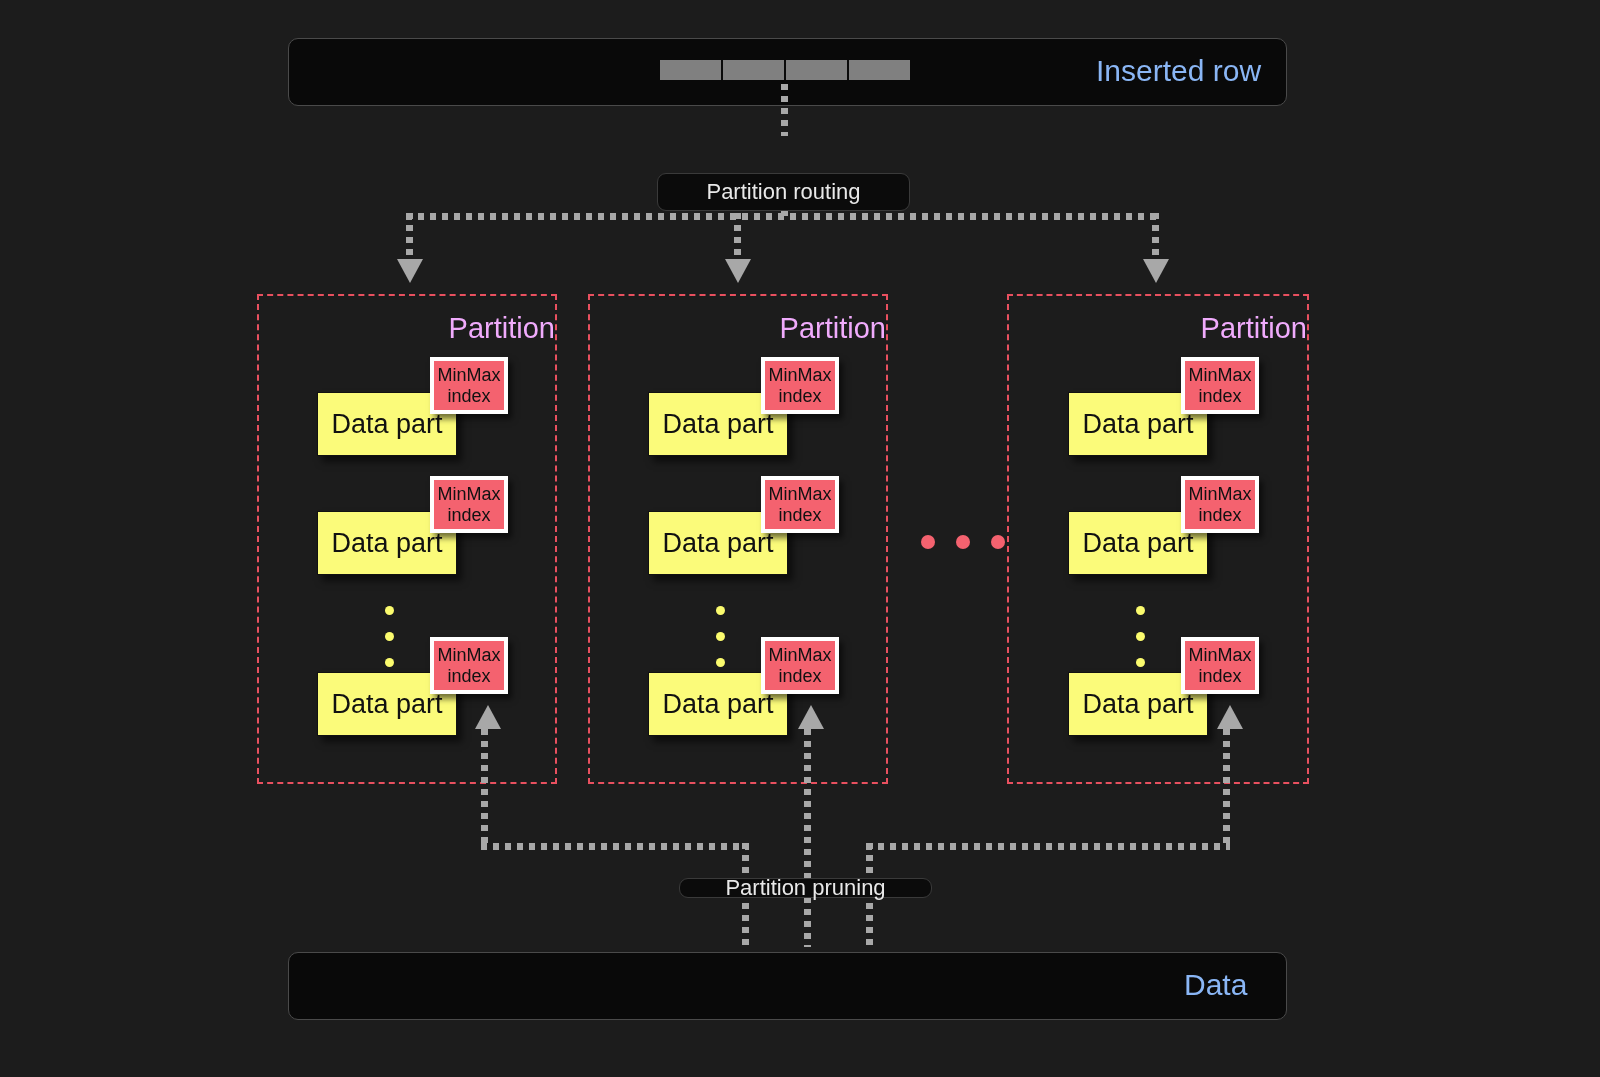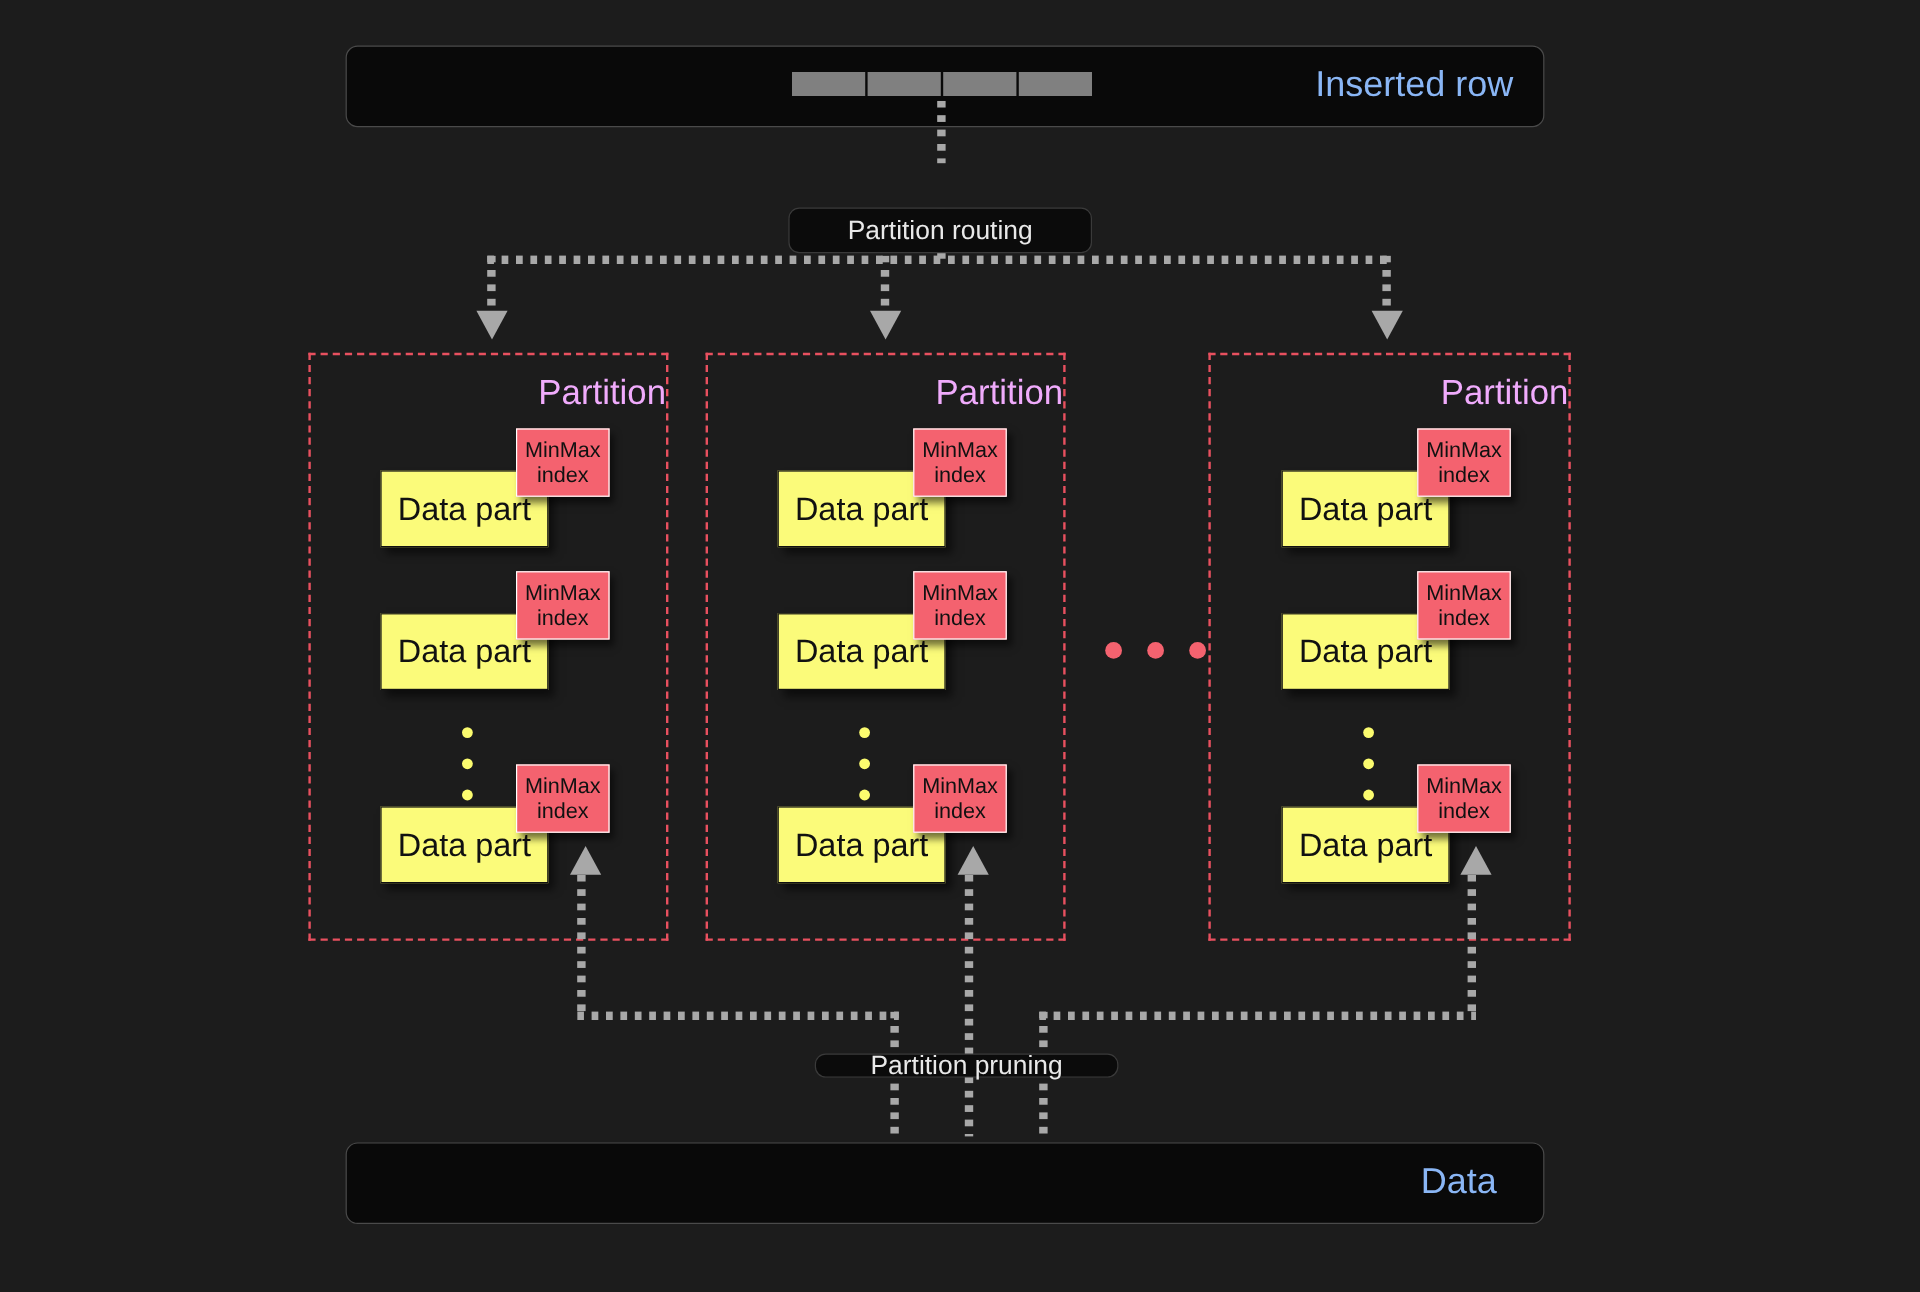--- a/index.html
+++ b/index.html
@@ -138,21 +138,21 @@
     box-sizing: border-box;
     box-shadow: 5px 6px 7px rgba(0,0,0,0.55);
     z-index: 4;
   }
   .minmax {
     position: absolute;
     left: 113px; top: 0;
     width: 78px;
     height: 57px;
     background: #f4626f;
-    border: 1px solid #ffffff;
+    border: 4px solid #ffffff;
     color: #111;
     font-size: 18px;
     line-height: 1.15;
     text-align: center;
     display: flex;
     align-items: center;
     justify-content: center;
     box-sizing: border-box;
     box-shadow: 4px 5px 6px rgba(0,0,0,0.55);
     z-index: 5;

